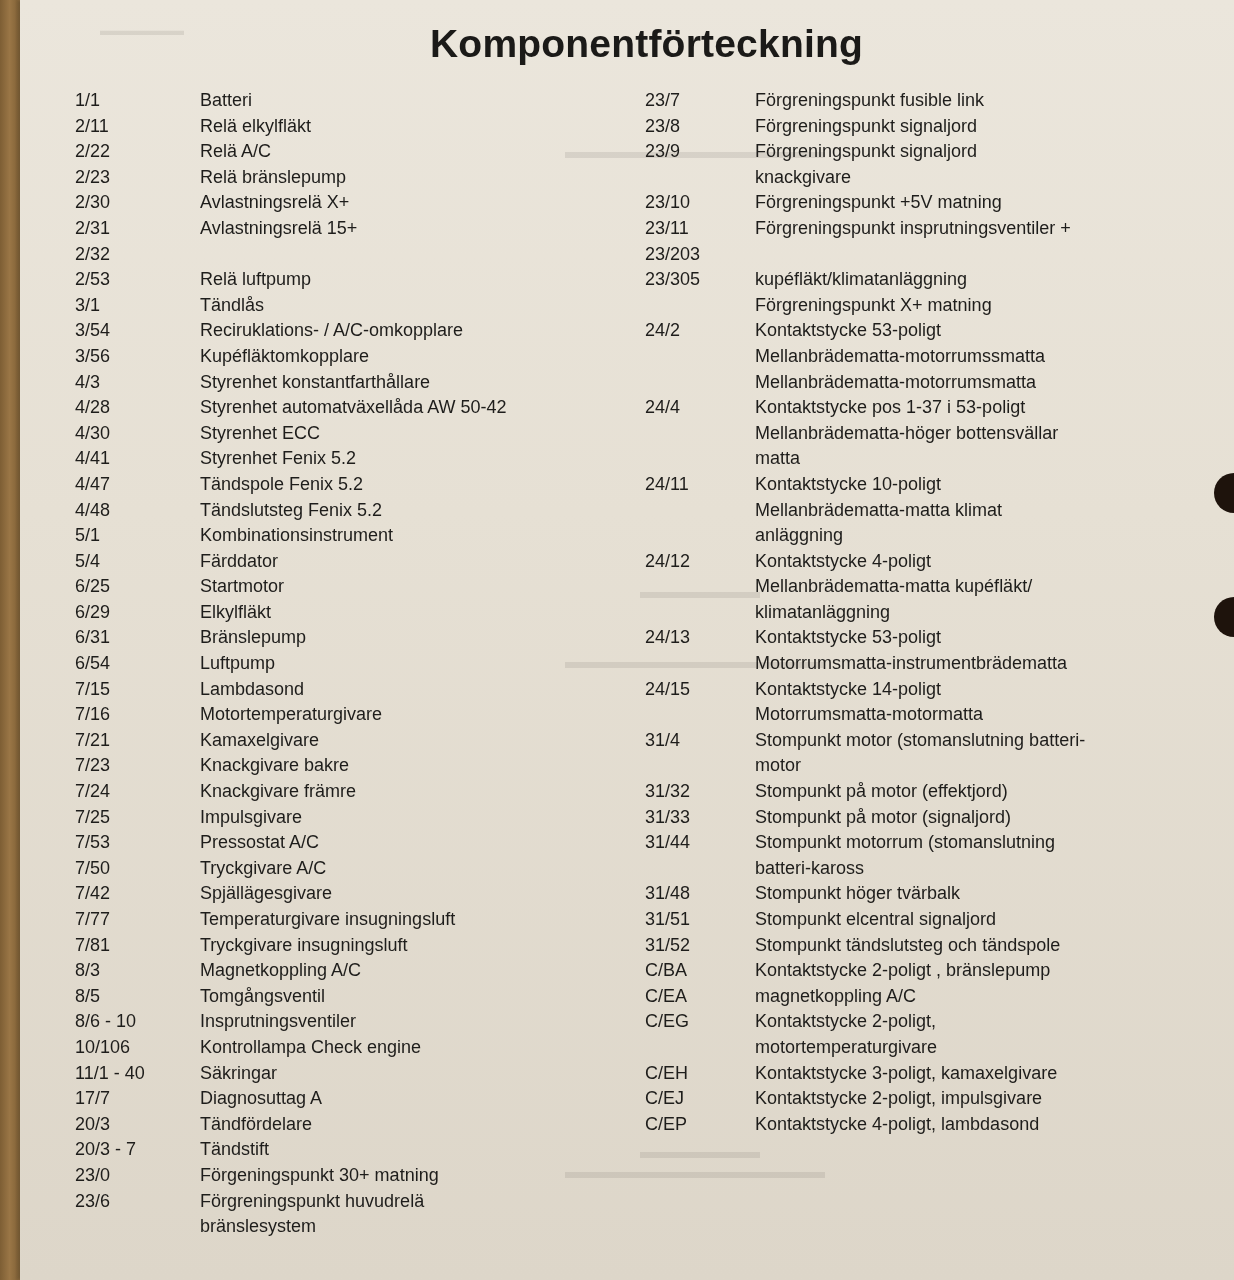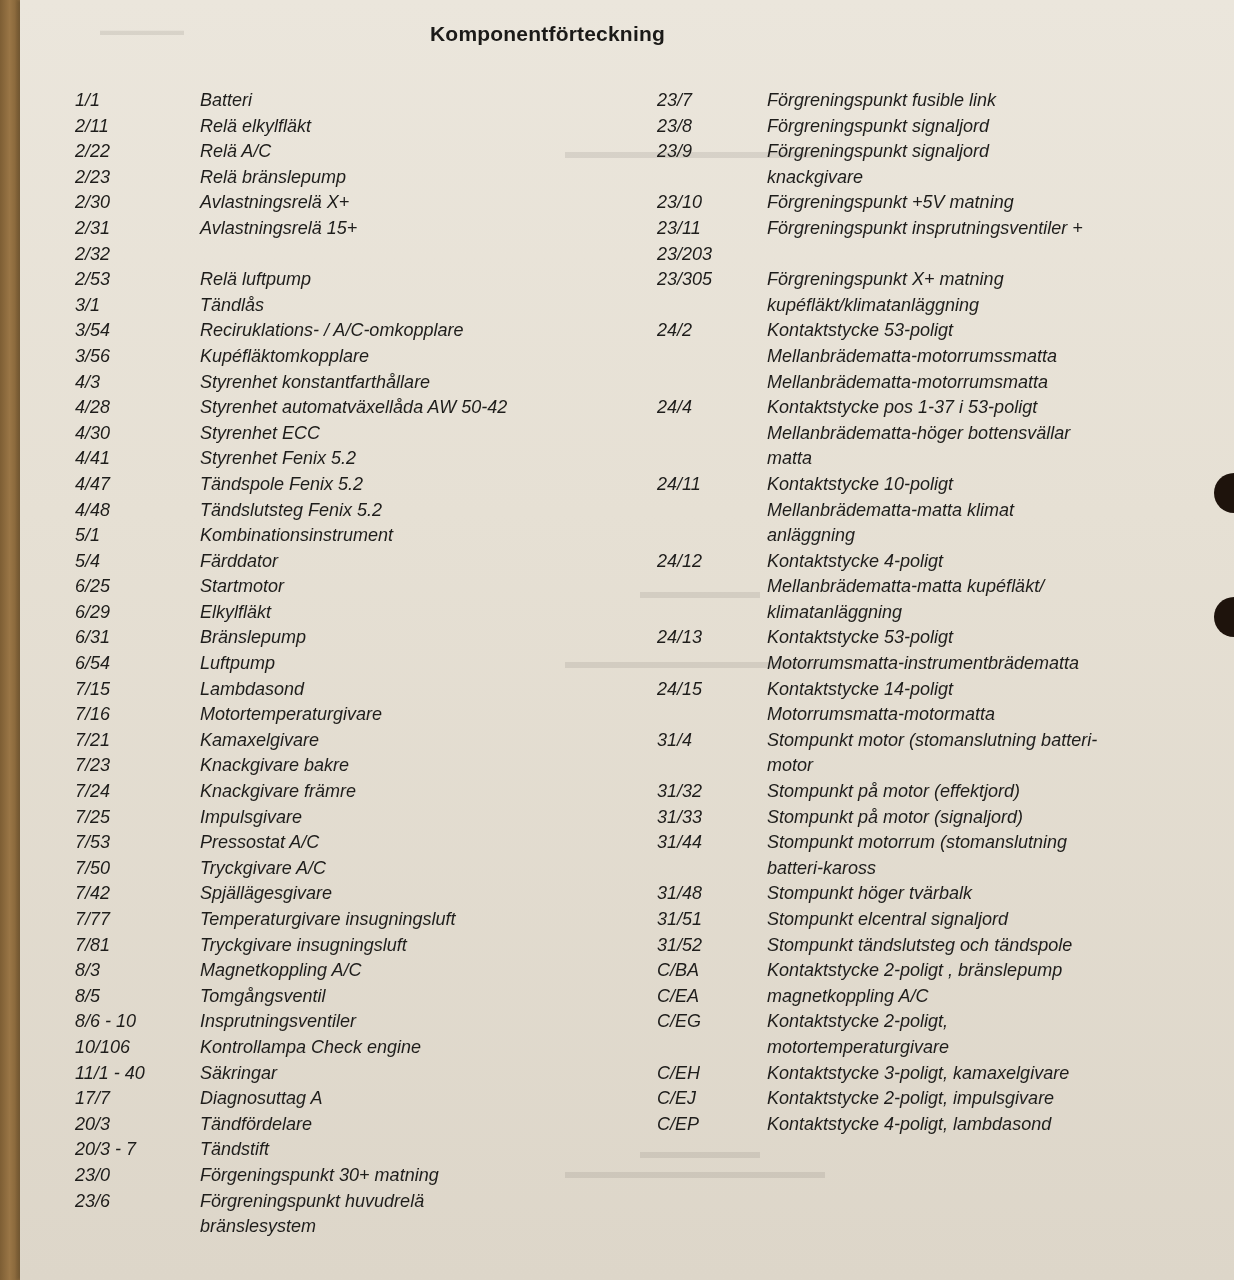--- a/index.html
+++ b/index.html
@@ -35,32 +35,31 @@
       color: rgba(120,115,105,0.16);
       font-weight: bold;
       font-size: 20px;
       white-space: nowrap;
       pointer-events: none;
     }
     .title {
       position: absolute;
       left: 410px;
       top: 22px;
-      font-size: 21px;
+      font-size: 39px;
       font-weight: bold;
       color: #1b1a18;
       letter-spacing: 0.2px;
     }
     .col {
       position: absolute;
       top: 88px;
-      font-style: italic;
     }
     .col-left { left: 55px; width: 540px; }
-    .col-right { left: 625px; width: 560px; margin-left: 12px; }
+    .col-right { left: 625px; width: 560px; }
     .row {
       display: flex;
       font-size: 18px;
       color: #1e1d1b;
       line-height: 25.6px;
     }
     .code {
       flex: 0 0 auto;
       white-space: nowrap;
     }
@@ -390,22 +389,22 @@
         <span class="desc">
           <span class="line">Förgreningspunkt insprutningsventiler +</span>
         </span>
       </div>
       <div class="row">
         <span class="code">23/203</span>
       </div>
       <div class="row">
         <span class="code">23/305</span>
         <span class="desc">
+          <span class="line">kupéfläkt/klimatanläggning</span>
           <span class="line">Förgreningspunkt X+ matning</span>
-          <span class="line">kupéfläkt/klimatanläggning</span>
         </span>
       </div>
       <div class="row">
         <span class="code">24/2</span>
         <span class="desc">
           <span class="line">Kontaktstycke 53-poligt</span>
           <span class="line">Mellanbrädematta-motorrumssmatta</span>
           <span class="line">Mellanbrädematta-motorrumsmatta</span>
         </span>
       </div>

